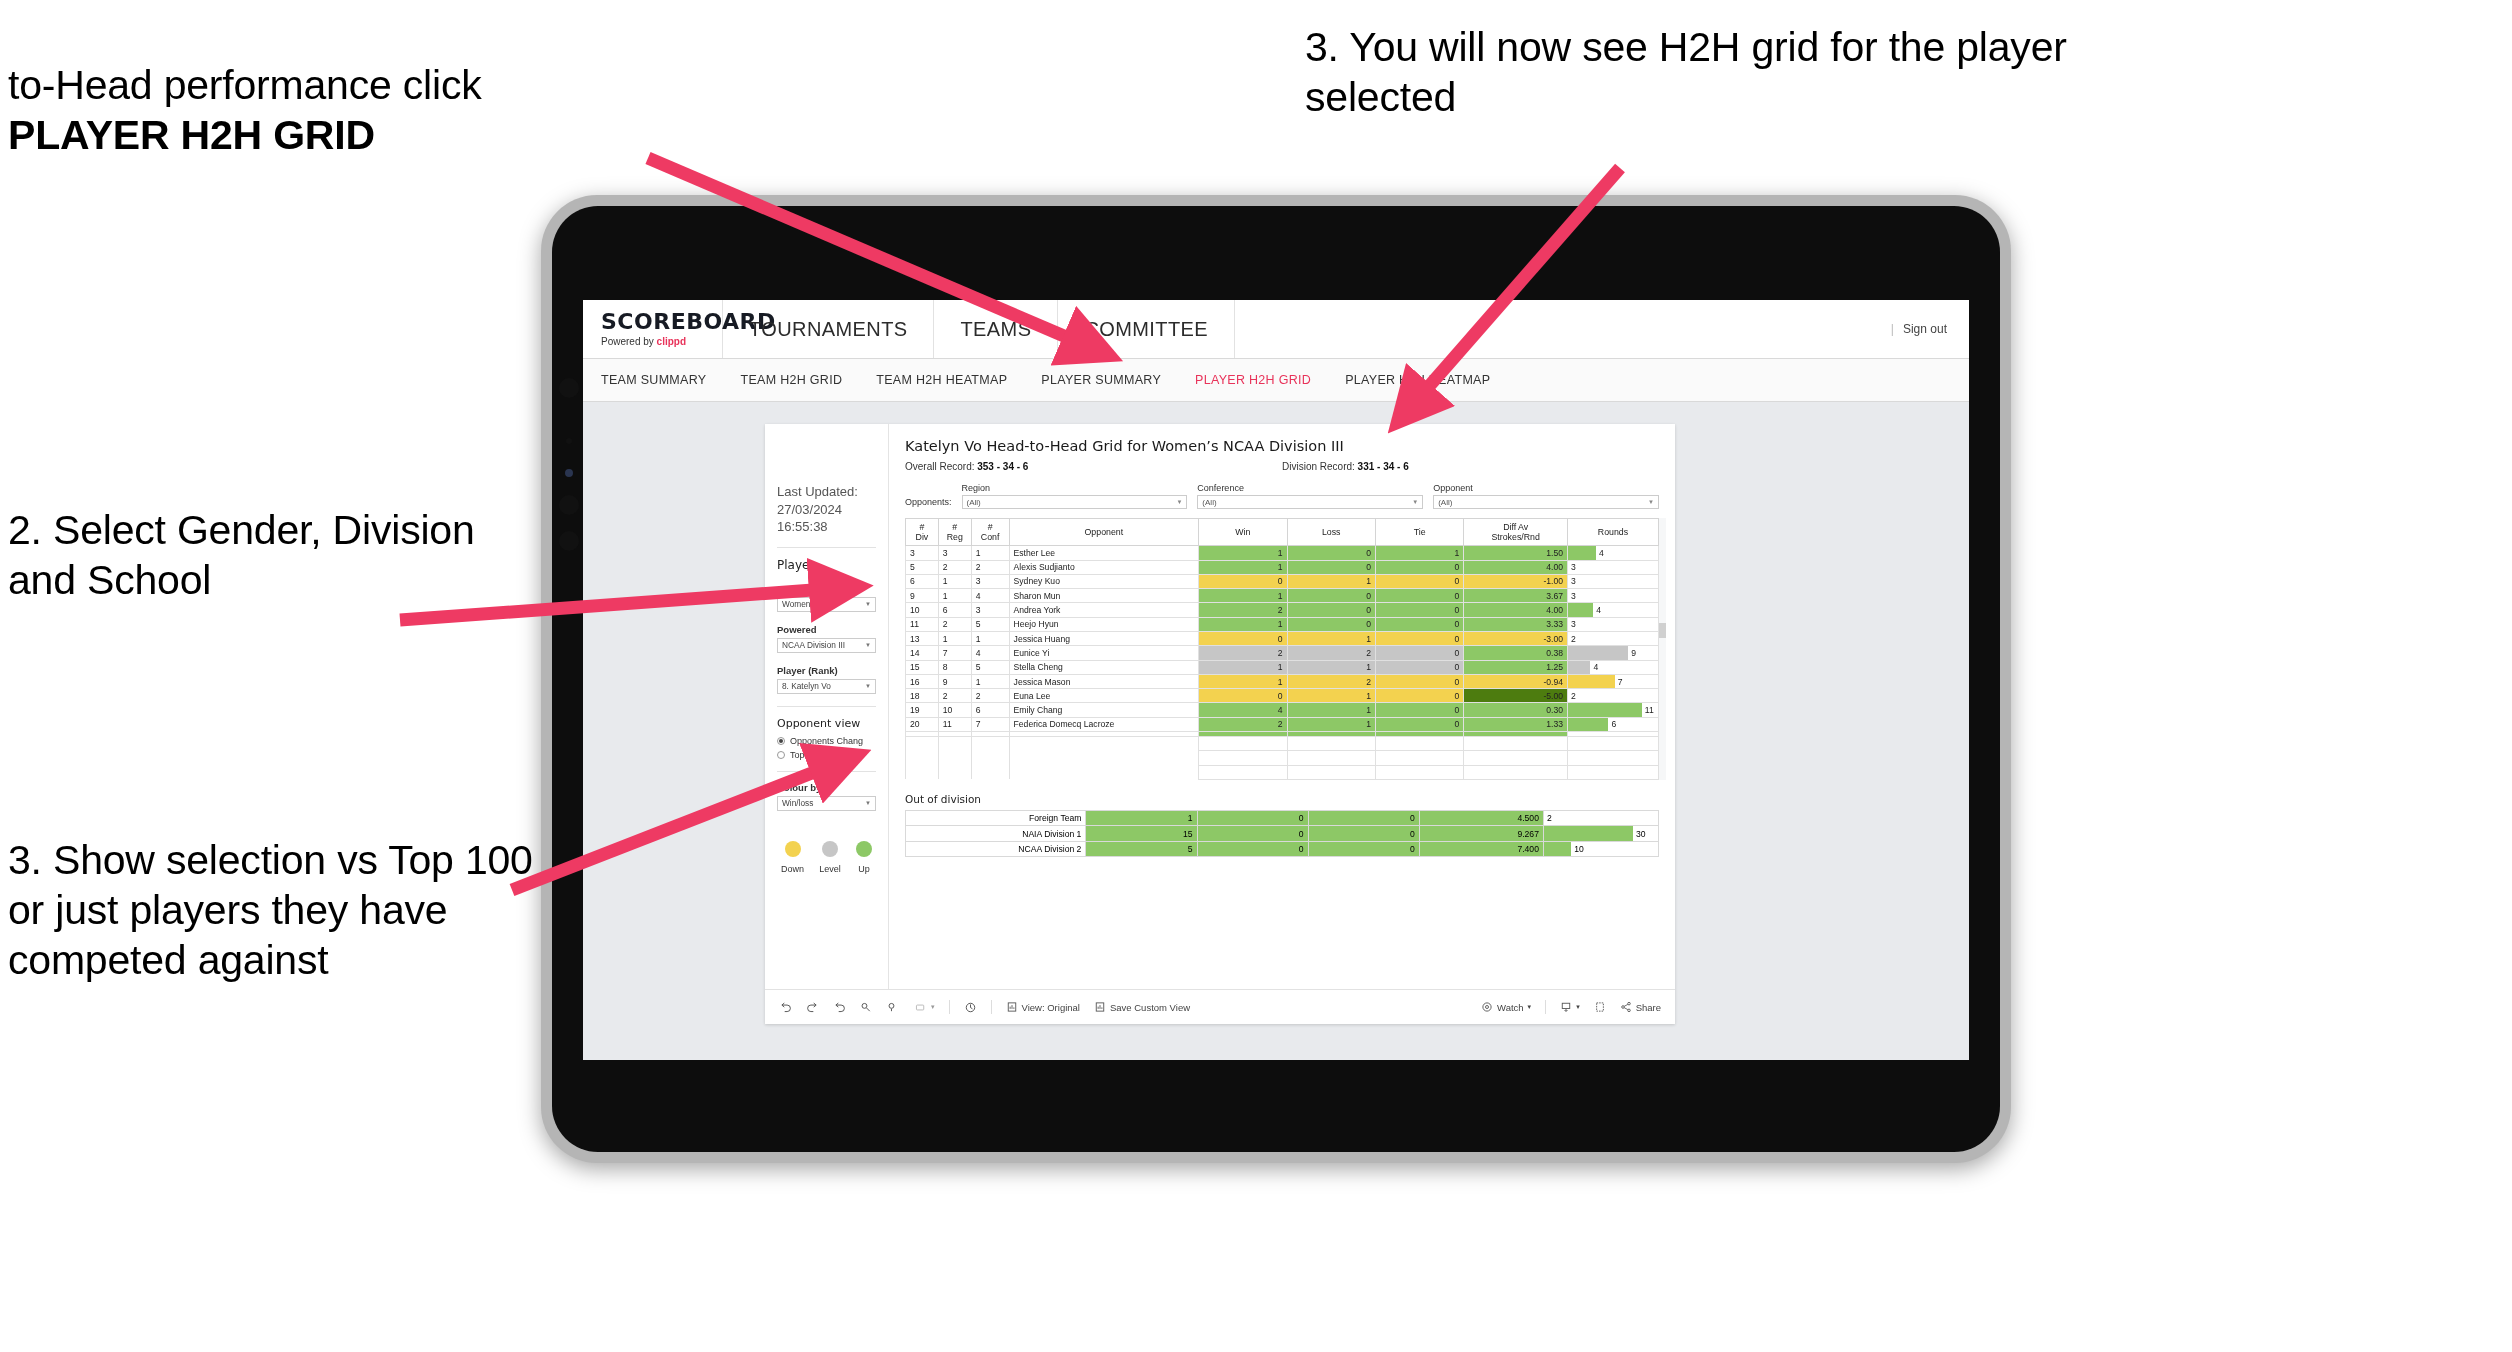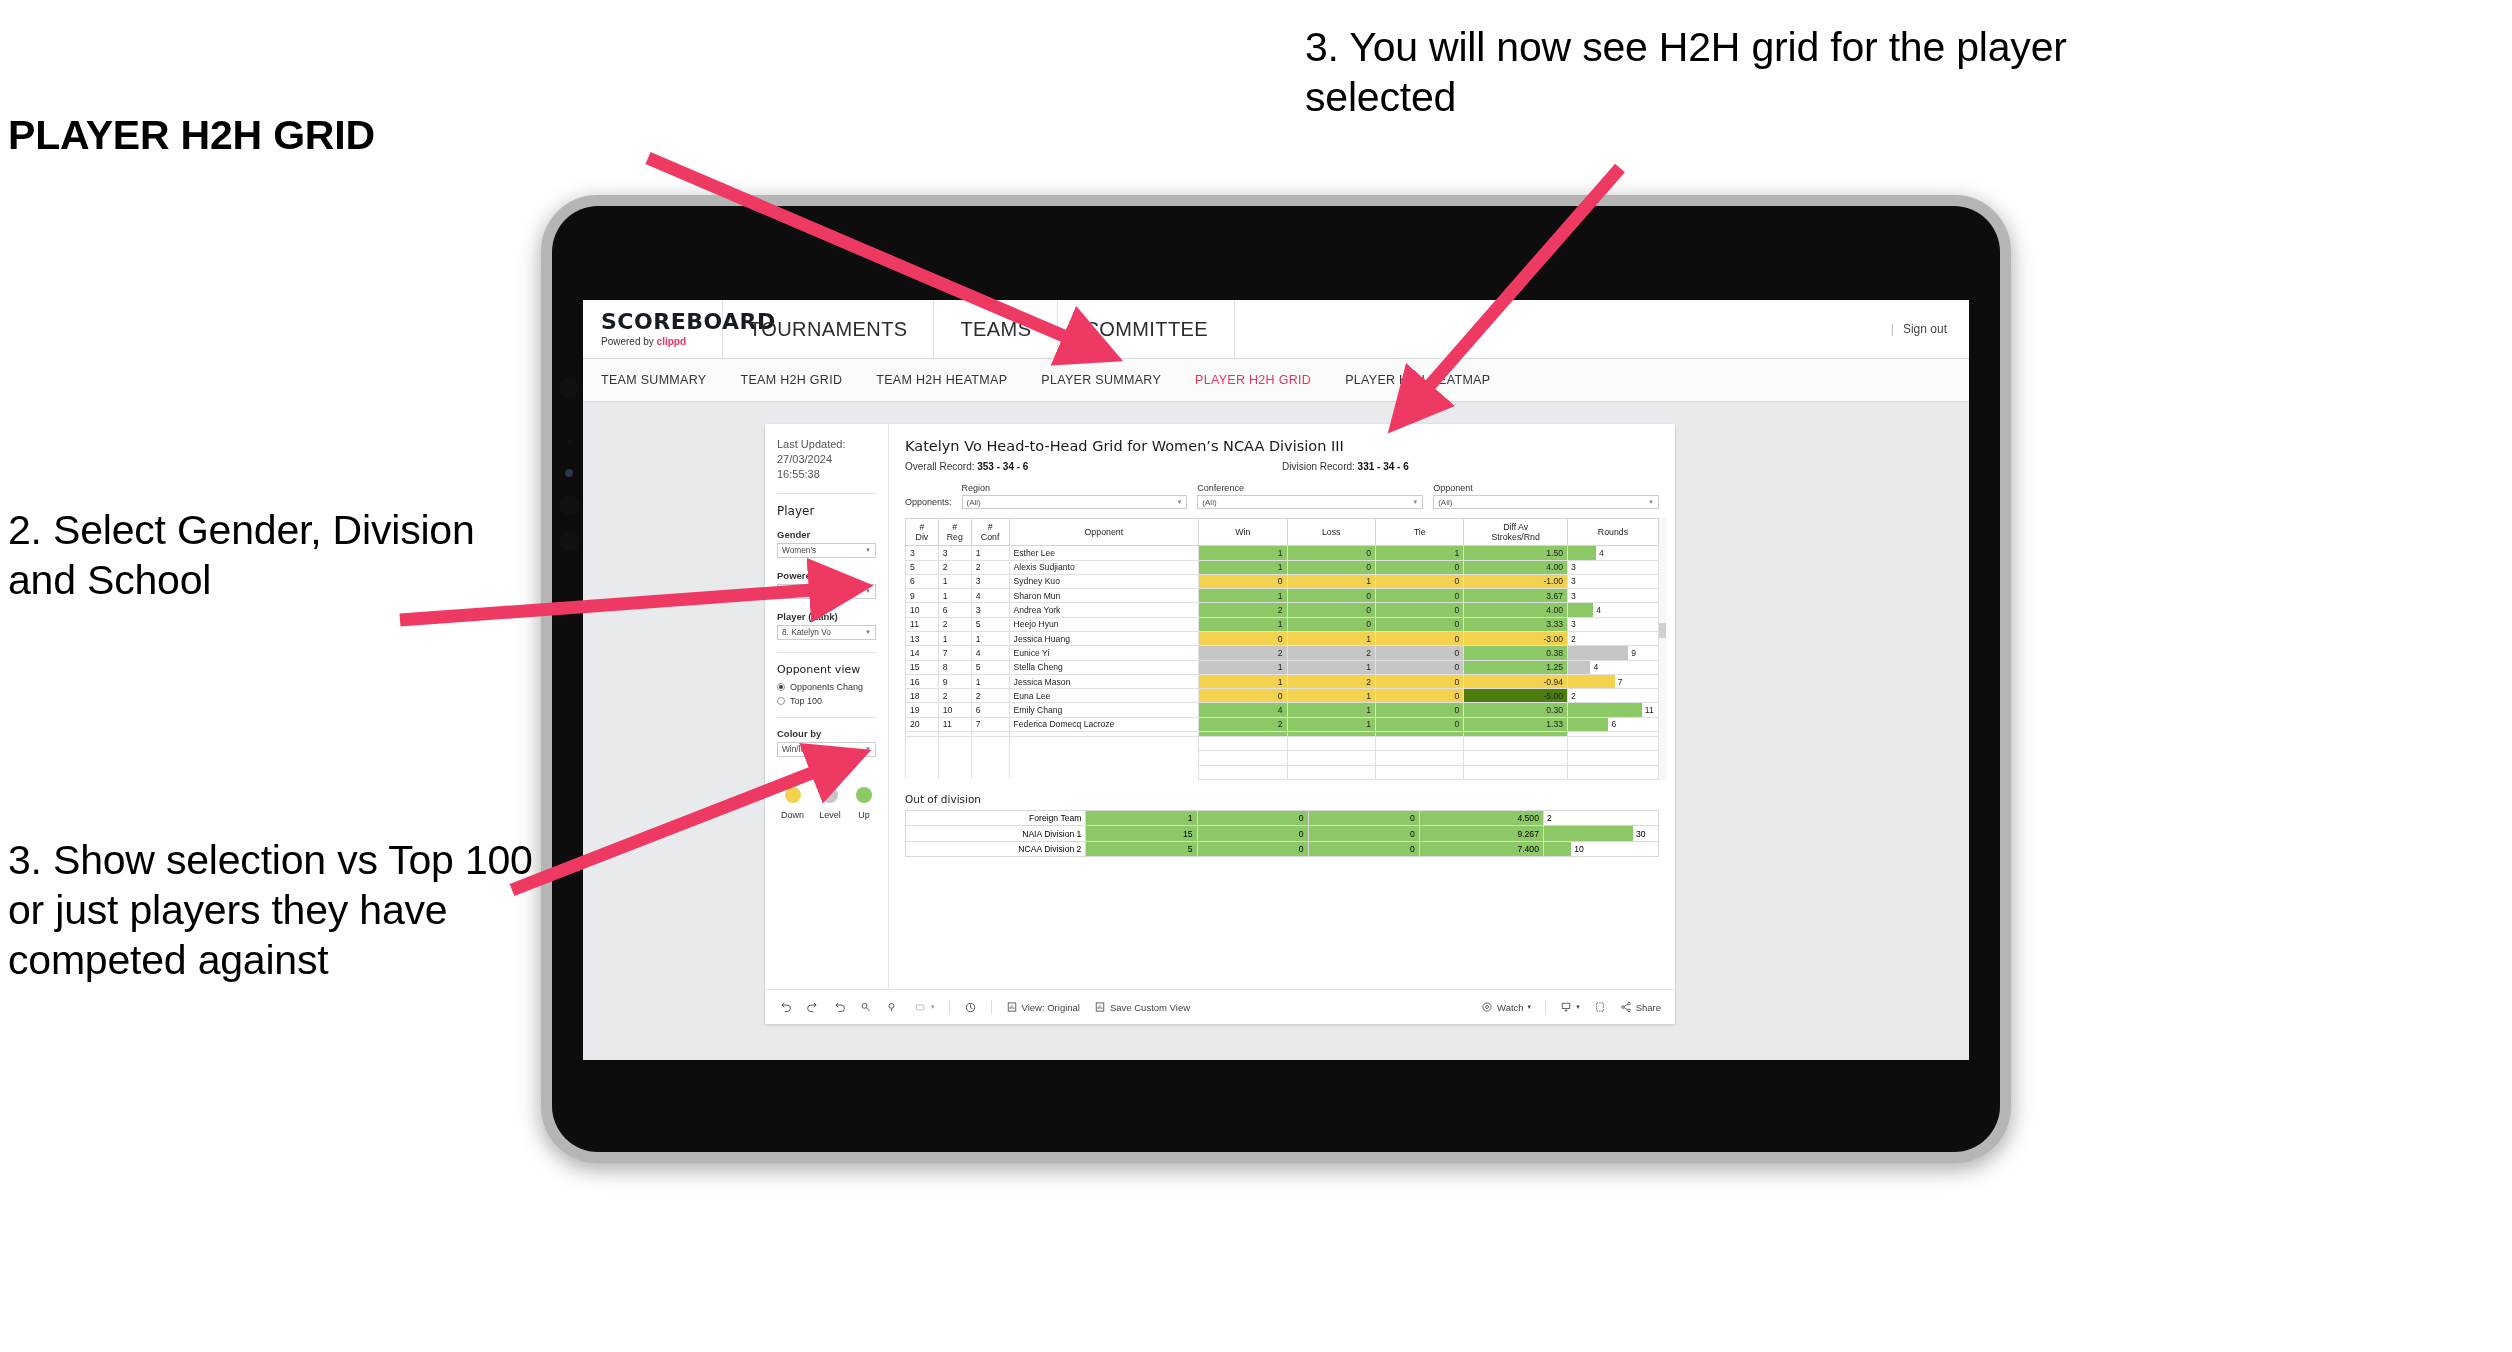--- a/index.html
+++ b/index.html
@@ -75,21 +75,21 @@
   #viz{
     position:absolute;left:182px;top:22px;width:910px;height:600px;
     background:#fff;box-shadow:0 1px 3px rgba(0,0,0,.16);
     display:flex;flex-direction:column;
   }
   #viz-body{display:flex;flex:1;min-height:0;}
 
   
   #ctrl{width:124px;border-right:1px solid #e4e4e4;padding:13px 12px 0 12px;box-sizing:border-box;
     font-size:9px;color:#333;}
-  .upd{font-size:11px;color:#555;line-height:1.35;}
+  .upd{font-size:13px;color:#555;line-height:1.35;margin-top:46px;}
   .hr{height:1px;background:#e2e2e2;margin:11px 0 10px 0;}
   .sec-title{font-size:12px;color:#222;margin-bottom:11px;font-family:"DejaVu Sans",sans-serif;}
   .fld{margin-bottom:12px;}
   .fld-label{font-size:9.5px;color:#333;margin-bottom:3px;font-weight:bold;}
   .sel{height:15px;border:1px solid #ccc;background:#fff;font-size:8.3px;color:#444;
     display:flex;align-items:center;padding:0 4px;justify-content:space-between;box-sizing:border-box;}
   .sel .car{font-size:6px;color:#777;}
   .radio-row{display:flex;align-items:center;gap:5px;margin-bottom:4px;}
   .rd{width:8px;height:8px;border-radius:50%;border:1px solid #999;box-sizing:border-box;
     display:flex;align-items:center;justify-content:center;background:#fff;flex:none;}
@@ -139,21 +139,21 @@
   #toolbar .tb{display:flex;align-items:center;gap:4px;}
   #toolbar .divider{width:1px;height:14px;background:#ddd;}
   #toolbar .spacer{flex:1;}
   svg.ic{display:block;}
 </style>
 </head>
 <body>
 
 <div class="annot" id="annot-1">
   <br>
-  <br>
+  <span>to-Head performance click</span><br>
   <b>PLAYER H2H GRID</b>
 </div>
 <div class="annot" id="annot-2">2. Select Gender, Division and School</div>
 <div class="annot" id="annot-3">3. Show selection vs Top 100 or just players they have competed against</div>
 <div class="annot" id="annot-4">3. You will now see H2H grid for the player selected</div>
 
 <div id="tablet">
   <div id="tablet-inner"></div>
   <div class="cam" style="left:18px;top:183px;width:20px;height:20px;"></div>
   <div class="cam" style="left:25px;top:243px;width:6px;height:6px;"></div>

